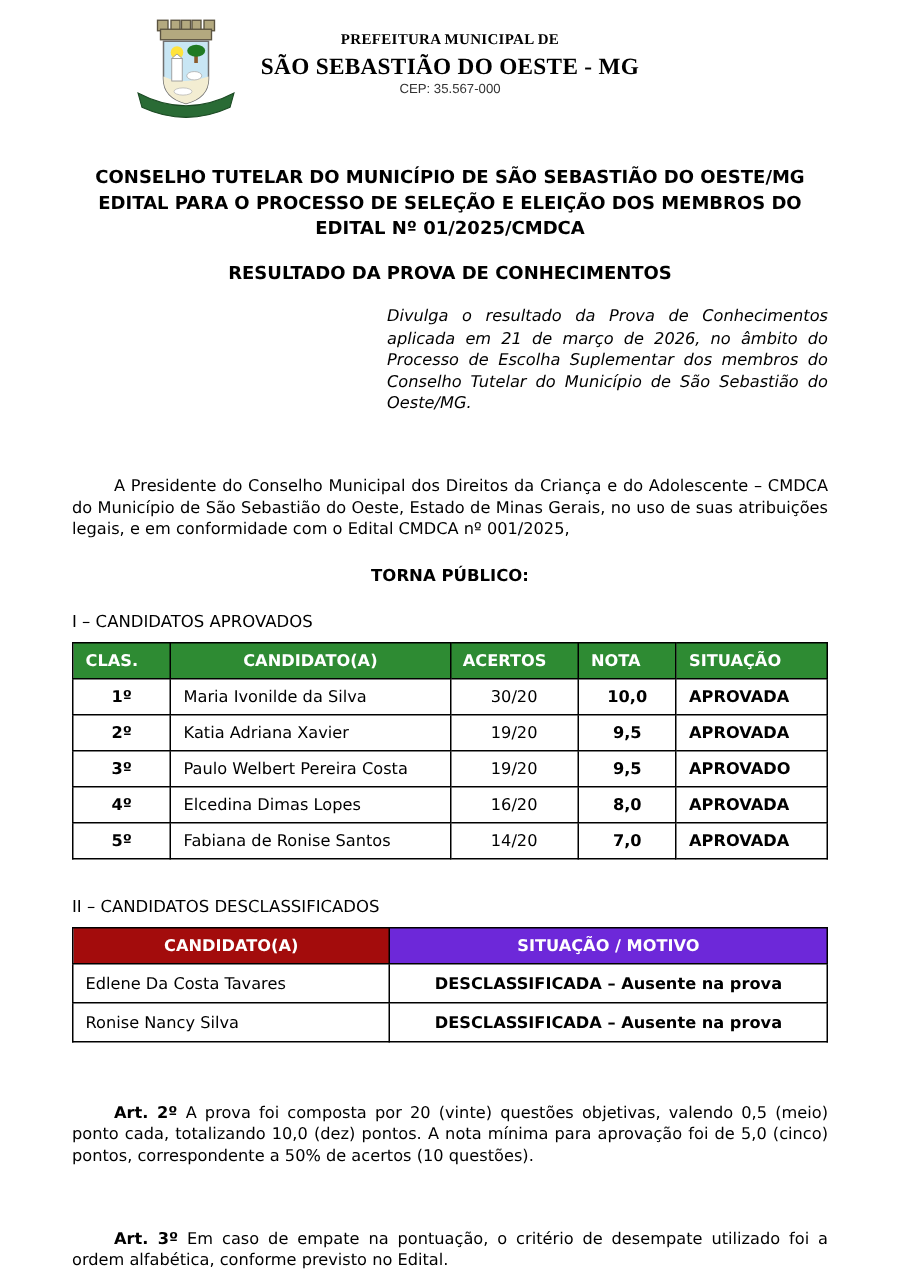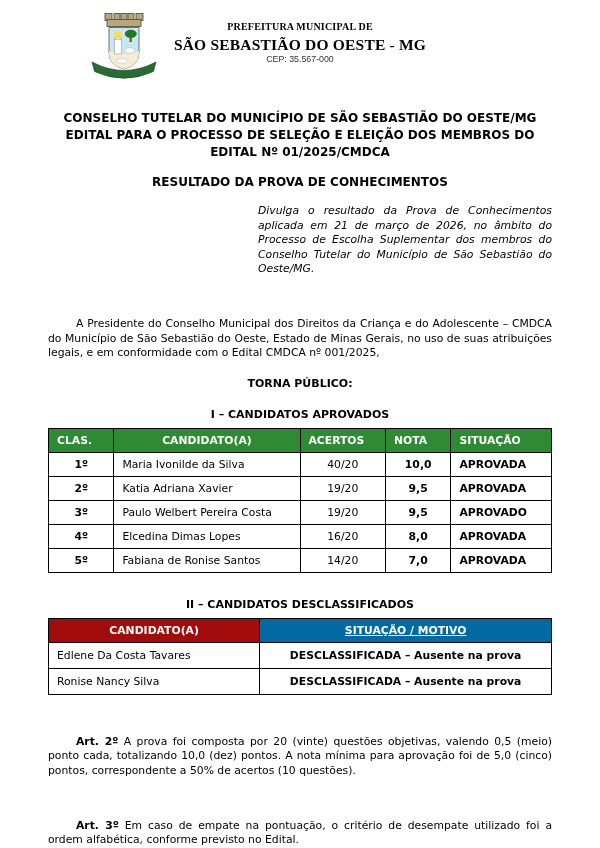--- a/index.html
+++ b/index.html
@@ -26,21 +26,21 @@
 
   
   .epigraph{
     width:294px;margin:14px 0 0 auto;
     font-style:italic;font-size:10.8px;line-height:14.6px;
     text-align:justify;
   }
   p.body{font-size:10.8px;line-height:14.6px;text-align:justify;margin:13px 0 0 0;}
   p.indent{text-indent:28px;margin-top:40px;}
   .proclamation{margin-top:15px;text-align:center;font-weight:bold;font-size:11px;line-height:15px;}
-  .section-heading{margin-top:16px;font-weight:bold;font-size:11px;line-height:15px;text-align:center;}
+  .section-heading{margin-top:16px;font-weight:normal;font-size:11px;line-height:15px;}
 
   
   table{width:100%;border-collapse:collapse;margin-top:6px;}
   th,td{border:1.5px solid #000;font-size:10.8px;padding:2px 8px;height:19px;vertical-align:middle;}
   th{color:#fff;font-weight:bold;text-align:left;}
   th.c,td.c{text-align:center;}
   td.b{font-weight:bold;}
   .t-approved col.clas{width:13%;}
   .t-approved col.cand{width:37%;}
   .t-approved col.acer{width:17%;}
@@ -126,21 +126,21 @@
           <th class="c" style="background: rgb(46, 139, 51);">CANDIDATO(A)</th>
           <th style="background: rgb(46, 139, 51);">ACERTOS</th>
           <th style="background: rgb(46, 139, 51);">NOTA</th>
           <th style="background: rgb(46, 139, 51);">SITUAÇÃO</th>
         </tr>
       </thead>
       <tbody>
         <tr>
           <td class="c b">1º</td>
           <td>Maria Ivonilde da Silva</td>
-          <td class="c">40/20</td>
+          <td class="c">30/20</td>
           <td class="c b">10,0</td>
           <td class="b">APROVADA</td>
         </tr>
         <tr>
           <td class="c b">2º</td>
           <td>Katia Adriana Xavier</td>
           <td class="c">19/20</td>
           <td class="c b">9,5</td>
           <td class="b">APROVADA</td>
         </tr>
@@ -170,21 +170,21 @@
 
     <div class="section-heading gap-before-disq">II – CANDIDATOS DESCLASSIFICADOS</div>
     <table class="t-disq">
       <colgroup>
           <col class="cand">
           <col class="sit">
         </colgroup>
       <thead>
         <tr>
           <th class="c" style="background: rgb(163, 12, 12);">CANDIDATO(A)</th>
-          <th class="c" style="background: #0369a1; text-decoration: underline;">SITUAÇÃO / MOTIVO</th>
+          <th class="c" style="background: #6d28d9;">SITUAÇÃO / MOTIVO</th>
         </tr>
       </thead>
       <tbody>
         <tr>
           <td>Edlene Da Costa Tavares</td>
           <td class="c b">DESCLASSIFICADA – Ausente na prova</td>
         </tr>
         <tr>
           <td>Ronise Nancy Silva</td>
           <td class="c b">DESCLASSIFICADA – Ausente na prova</td>

